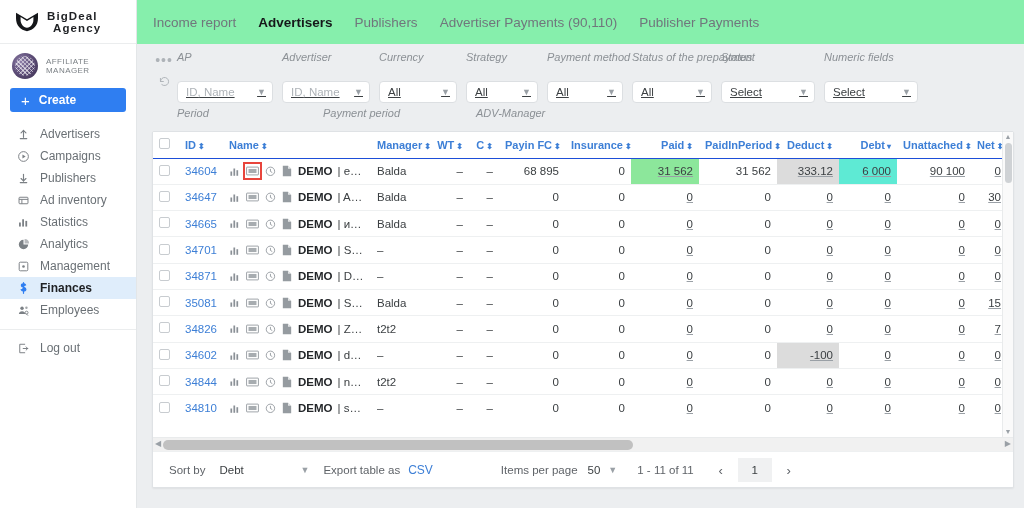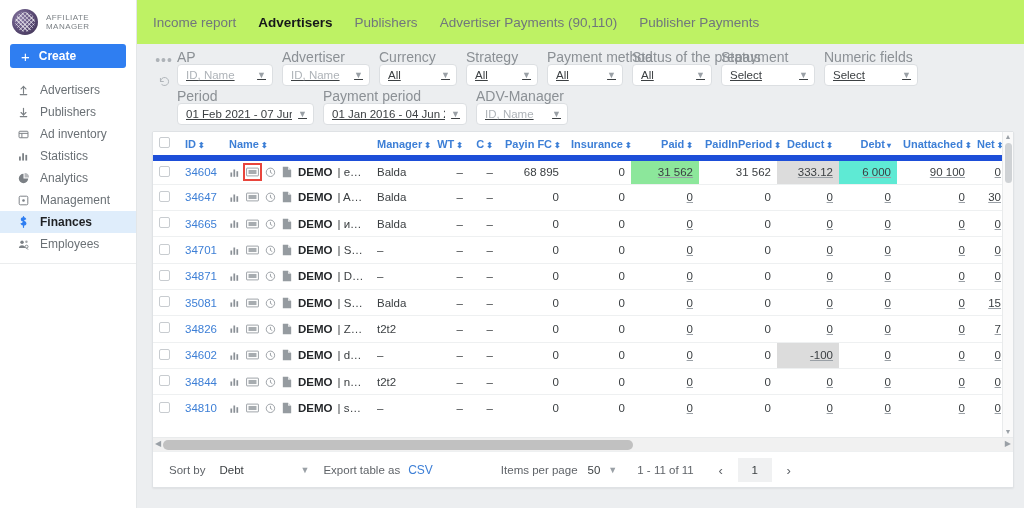--- a/index.html
+++ b/index.html
@@ -71,21 +71,21 @@
     width: 15px; height: 15px; margin-right: 9px;
     flex: 0 0 auto; display: flex; align-items: center; justify-content: center;
   }
   .nav-item .ico svg { display: block; }
   .nav-item.active { background: #dfedfb; color: #1f2124; font-weight: bold; }
   .nav-item.active .ico svg { stroke: #2f7ef1; fill: #2f7ef1; }
   .nav-sep { height: 1px; background: #ebedee; margin: 8px 0 7px 0; }
   
   #topbar {
     position: absolute; left: 137px; top: 0; right: 0; height: 44px;
-    background: #bef264;
+    background: #86efac;
     display: flex; align-items: center;
     padding-left: 16px;
   }
   .tab {
     font-size: 13.5px; color: #70767c;
     margin-right: 22px; cursor: pointer; white-space: nowrap;
   }
   .tab.active { color: #16181a; font-weight: bold; }
   
   #filters {
@@ -97,22 +97,22 @@
     position: absolute; left: 16px; top: 11px;
     width: 22px; text-align: center; color: #aeb3b8;
   }
   #filter-tools .dots { font-size: 14px; letter-spacing: 1px; line-height: 10px; }
   #filter-tools .reset { margin-top: 10px; cursor: pointer; }
   #filter-rows { position: absolute; left: 40px; top: 8px; }
   .f-row { display: flex; align-items: flex-start; }
   .f-row.r2 { margin-top: 5px; }
   .field { margin-right: 9px; }
   .field .lbl {
-    font-size: 14px; color: #8b9095; line-height: 11px;
-    margin-bottom: 1px; white-space: nowrap;
+    font-size: 11px; color: #8b9095; line-height: 11px;
+    margin-bottom: 18px; white-space: nowrap; font-style: italic;
   }
   .sel {
     height: 22px; background: #fff;
     border: 1px solid #dcdfe2; border-radius: 4px;
     display: flex; align-items: center;
     padding: 0 6px 0 8px; cursor: pointer;
     font-size: 11.5px; color: #3c4043;
     white-space: nowrap;
     text-decoration: underline;
   }
@@ -151,21 +151,21 @@
     height: 26.3px;
     font-size: 11.5px;
     color: #3c4043;
     text-align: right;
     padding: 0 6px;
     border-top: 1px solid #eef0f1;
     white-space: nowrap;
     vertical-align: middle;
   }
   tbody td.l { text-align: left; }
-  tbody tr:first-child td { border-top: 6px solid #1d4ed8; }
+  tbody tr:first-child td { border-top: 1px solid #1d4ed8; }
   .chk {
     width: 11px; height: 11px; border: 1px solid #c8ccd0;
     border-radius: 2px; display: inline-block; cursor: pointer;
     background: #fff;
   }
   .idlink { color: #3d7fd6; cursor: pointer; }
   .u { text-decoration: underline; text-decoration-color: #9aa0a6; cursor: pointer; }
   .hl-green { background: #8ce79b; }
   .hl-gray  { background: #dcdcdc; }
   .hl-orange{ background: #5eead4; }
@@ -219,20 +219,33 @@
     min-width: 34px; height: 24px; background: #f0f1f2;
     display: inline-flex; align-items: center; justify-content: center;
     font-size: 11.5px; color: #3c4043; cursor: pointer;
   }
 </style>
 </head>
 <body>
 
 <div id="sidebar">
 
+  <div id="brand">
+    <span class="logo-mark">
+      <svg viewBox="0 0 28 24" width="26" height="22">
+        <path d="M2 2 L14 9 L26 2 L26 8 C26 16 21 21 14 22 C7 21 2 16 2 8 Z" fill="#15171a"></path>
+        <path d="M7 6.5 L14 11 L21 6.5 L21 9.5 C21 14.5 18 17.5 14 18.3
+                 C10 17.5 7 14.5 7 9.5 Z" fill="#ffffff"></path>
+      </svg>
+    </span>
+    <span class="brand-text">
+      <span>BigDeal</span>
+      <span class="l2">Agency</span>
+    </span>
+  </div>
 
   <div id="account">
     <span class="avatar"></span>
     <span class="role">AFFILIATE MANAGER</span>
   </div>
 
   <div id="create-btn">
     <span class="plus">+</span>
     <span>Create</span>
   </div>
@@ -243,20 +256,29 @@
       <span class="ico">
         <svg viewBox="0 0 16 16" width="13" height="13" fill="none" stroke="#7b8085" stroke-width="1.4" stroke-linecap="round">
           <path d="M8 11.5V3"></path>
             <path d="M5 6 L8 3 L11 6"></path>
             <path d="M4 13h8"></path>
         </svg>
       </span>
       <span>Advertisers</span>
     </div>
 
+    <div class="nav-item">
+      <span class="ico">
+        <svg viewBox="0 0 16 16" width="13" height="13" fill="none" stroke="#7b8085" stroke-width="1.2">
+          <circle cx="8" cy="8" r="6"></circle>
+            <path d="M6.7 5.6 L10.6 8 L6.7 10.4 Z" fill="#7b8085" stroke="none"></path>
+        </svg>
+      </span>
+      <span>Campaigns</span>
+    </div>
 
     <div class="nav-item">
       <span class="ico">
         <svg viewBox="0 0 16 16" width="13" height="13" fill="none" stroke="#7b8085" stroke-width="1.4" stroke-linecap="round">
           <path d="M8 3v8"></path>
             <path d="M5 8 L8 11 L11 8"></path>
             <path d="M4 13h8"></path>
         </svg>
       </span>
       <span>Publishers</span>
@@ -322,20 +344,30 @@
           <circle cx="11.6" cy="4.6" r="1.5" opacity=".7"></circle>
           <path d="M11 11.7 13.6 14.3" stroke="#7b8085" stroke-width="1.1" fill="none"></path>
           <circle cx="11.8" cy="10.6" r="1.8" fill="none" stroke="#7b8085" stroke-width="1.1"></circle>
         </svg>
       </span>
       <span>Employees</span>
     </div>
 
     <div class="nav-sep"></div>
 
+    <div class="nav-item">
+      <span class="ico">
+        <svg viewBox="0 0 16 16" width="13" height="13" fill="none" stroke="#7b8085" stroke-width="1.2" stroke-linecap="round">
+          <path d="M9.5 2.8H3.4v10.4h6.1"></path>
+            <path d="M7.6 8h5.6"></path>
+            <path d="M11.2 6 13.2 8 11.2 10"></path>
+        </svg>
+      </span>
+      <span>Log out</span>
+    </div>
 
   </div>
 </div>
 
 <div id="topbar">
   <span class="tab">Income report</span>
   <span class="tab active">Advertisers</span>
   <span class="tab">Publishers</span>
   <span class="tab">Advertiser Payments (90,110)</span>
   <span class="tab">Publisher Payments</span>

